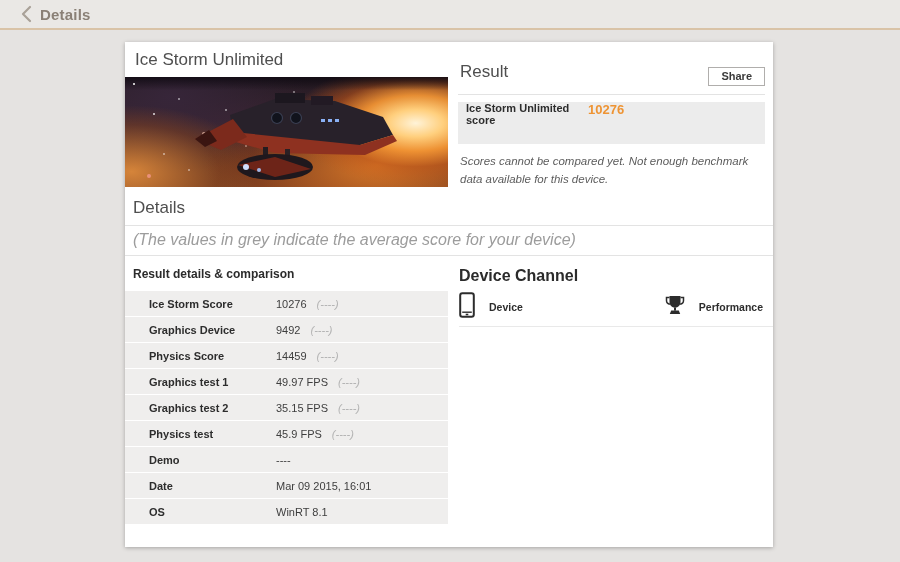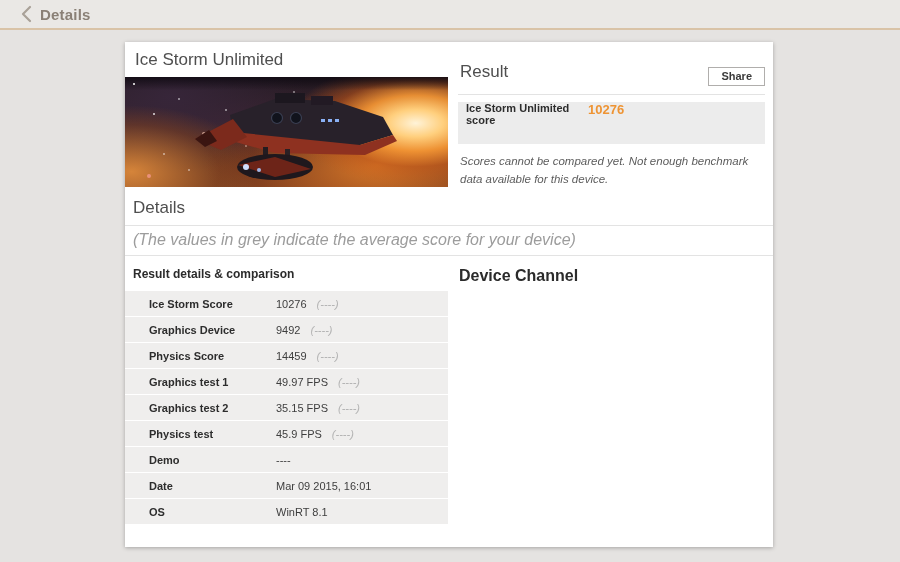--- a/index.html
+++ b/index.html
@@ -223,18 +223,42 @@
             <div class="trow">
               <span class="trow-label">OS</span>
               <span class="trow-value">WinRT 8.1</span>
               <span class="trow-avg"></span>
             </div>
           </div>
         </div>
 
         <div class="col-right">
           <div class="device-title">Device Channel</div>
+          <div class="device-row">
+            <div class="channel-item">
+              <span>
+                <svg width="16" height="26" viewBox="0 0 16 26">
+                  <rect x="1.2" y="1.2" width="13.6" height="23.6" rx="2.2" fill="none" stroke="#2c2c2c" stroke-width="2"></rect>
+                  <line x1="3.2" y1="20.2" x2="12.8" y2="20.2" stroke="#2c2c2c" stroke-width="1.4"></line>
+                  <rect x="6.7" y="21.7" width="2.6" height="1.6" fill="#2c2c2c"></rect>
+                </svg>
+              </span>
+              <span class="channel-label">Device</span>
+            </div>
+            <div class="channel-item">
+              <span>
+                <svg width="20" height="20" viewBox="0 0 20 20">
+                  <path d="M4.5,1 h11 v6 c0,3.2 -2.5,5.6 -5.5,5.6 s-5.5,-2.4 -5.5,-5.6 Z" fill="#2c2c2c"></path>
+                  <path d="M4.5,2.5 H1.5 v3 c0,2 1.5,3.4 3.4,3.7" fill="none" stroke="#2c2c2c" stroke-width="1.5"></path>
+                  <path d="M15.5,2.5 h3 v3 c0,2 -1.5,3.4 -3.4,3.7" fill="none" stroke="#2c2c2c" stroke-width="1.5"></path>
+                  <rect x="9" y="12.4" width="2" height="3.2" fill="#2c2c2c"></rect>
+                  <path d="M6.2,15.6 h7.6 l1.4,3.4 H4.8 Z" fill="#2c2c2c"></path>
+                </svg>
+              </span>
+              <span class="channel-label">Performance</span>
+            </div>
+          </div>
         </div>
       </div>
     </div>
 
   </div>
 </div>
 
 </body></html>

